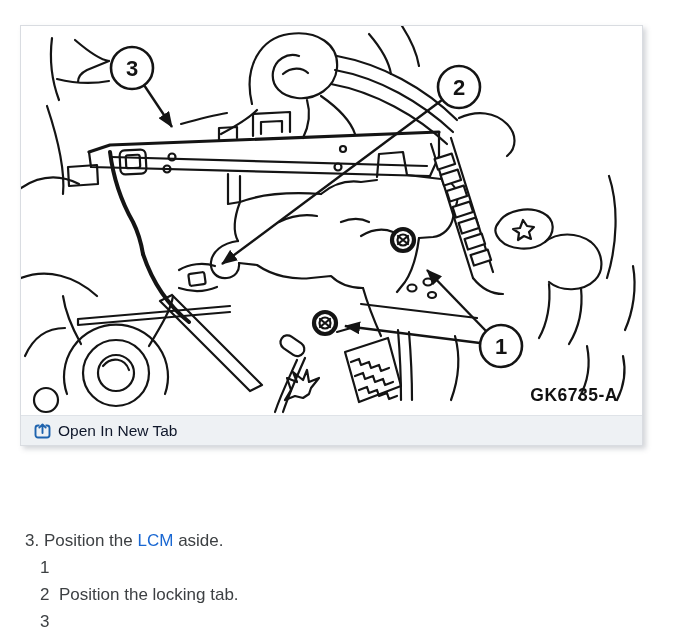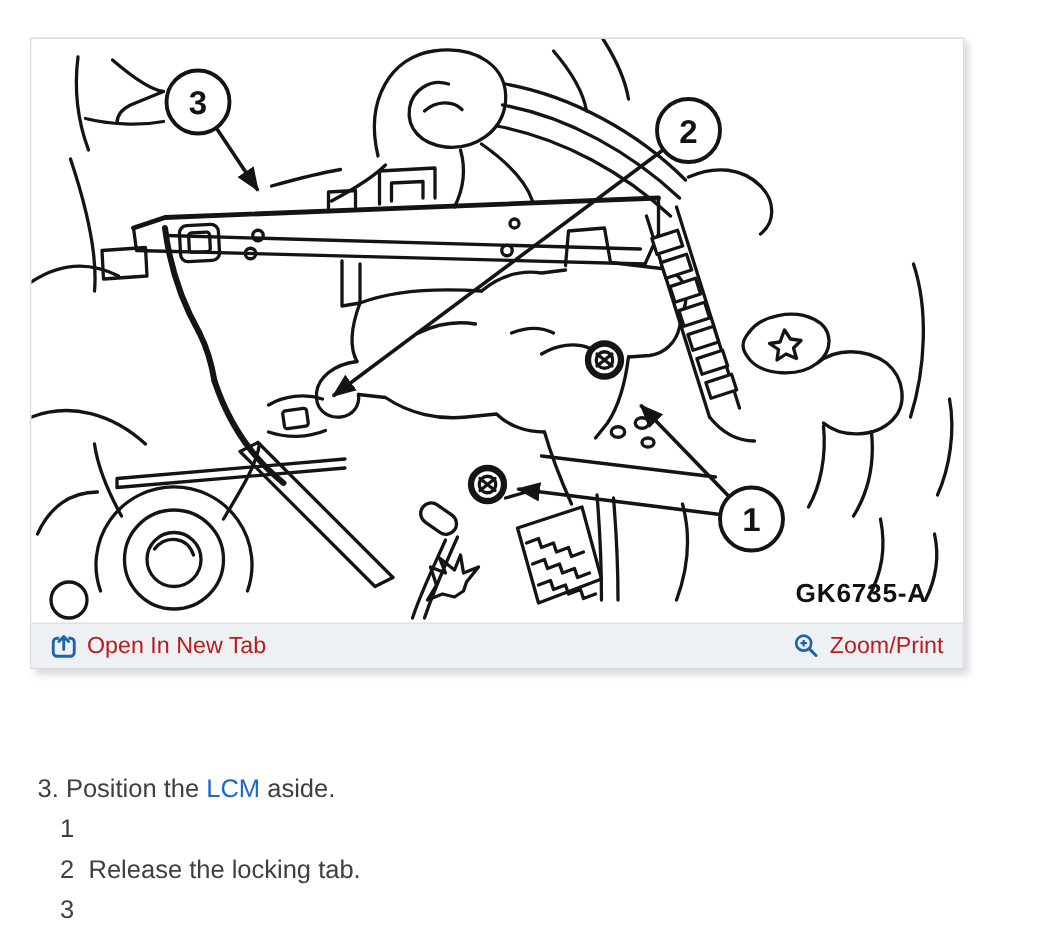--- a/index.html
+++ b/index.html
@@ -13,41 +13,41 @@
   }
   .figure-canvas { position:relative; width:621px; height:389px; background:#fff; }
   .figure-canvas svg { display:block; }
 
   .figure-toolbar {
     position:absolute; left:0; bottom:0; width:621px; height:30px;
     background:#eef1f4; border-top:1px solid #dfe3e8;
     display:flex; align-items:center; justify-content:space-between;
     padding:0 13px;
   }
-  .tb-link { display:flex; gap:7px; color:#b91c1c;
+  .tb-link { display:flex; gap:7px; color:#0f172a;
     font-size:15.5px; text-decoration:none; cursor:pointer; }
   .tb-link svg { display:block; }
 
   .art path, .art circle, .art rect, .art ellipse, .art line, .art polyline {
     fill:none; stroke:#141414; stroke-width:2.2; stroke-linecap:round; stroke-linejoin:round;
   }
   .art .thick { stroke-width:4; }
   .art .heavy { stroke-width:3.2; }
   .art .screw-outer { stroke-width:4.2; }
   .art .white-fill { fill:#ffffff; }
   .callout-circle { fill:#ffffff; stroke:#141414; stroke-width:2.6; }
   .callout-num { font-family:"Liberation Sans",sans-serif; font-size:22px; font-weight:bold;
     fill:#141414; text-anchor:middle; }
   .fig-label { font-family:"Liberation Sans",sans-serif; font-size:17.5px; font-weight:bold;
     fill:#111; letter-spacing:.5px; text-anchor:end; }
   .arrow-line { stroke:#141414; stroke-width:2.4; fill:none; }
 
   .instructions { position:absolute; left:25px; top:512px; width:640px;
     color:#3d4043; font-size:17px; }
-  .step-line { line-height:27px; }
+  .step-line { line-height:27px;margin-top:15px; }
   .step-line a { color:#1967d2; text-decoration:none; cursor:pointer; }
   .substeps { margin-left:15px; }
   .substep { line-height:27px; display:flex; }
   .substep .num { display:inline-block; width:19px; flex:none; }
 </style>
 </head>
 <body>
 
 <div class="figure-panel">
   <div class="figure-canvas">
@@ -219,43 +219,35 @@
 
   <div class="figure-toolbar">
     <a class="tb-link">
       <svg width="17" height="17" viewBox="0 0 17 17">
         <rect x="1.5" y="3.5" width="14" height="12" rx="2.5" fill="none" stroke="#1e63ae" stroke-width="1.9"></rect>
         <rect x="5.5" y="2" width="6" height="5" fill="#eef1f4"></rect>
         <path d="M8.5,11 L8.5,2.6 M5.3,5.6 L8.5,2.4 L11.7,5.6" fill="none" stroke="#1e63ae" stroke-width="1.9" stroke-linecap="round" stroke-linejoin="round"></path>
       </svg>
       <span>Open In New Tab</span>
     </a>
-    <a class="tb-link">
-      <svg width="17" height="17" viewBox="0 0 17 17">
-        <circle cx="6.8" cy="6.8" r="5" fill="none" stroke="#1e63ae" stroke-width="1.8"></circle>
-        <path d="M6.8,4.6 L6.8,9 M4.6,6.8 L9,6.8" stroke="#1e63ae" stroke-width="1.5"></path>
-        <path d="M10.6,10.6 L15,15" stroke="#1e63ae" stroke-width="2" stroke-linecap="round"></path>
-      </svg>
-      <span>Zoom/Print</span>
-    </a>
   </div>
 </div>
 
 <div class="instructions">
   <div class="step-line">
     <span>3.</span>
     <span>Position the</span>
     <a>LCM</a>
     <span>aside.</span>
   </div>
   <div class="substeps">
     <div class="substep">
       <span class="num">1</span>
     </div>
     <div class="substep">
       <span class="num">2</span>
-      <span>Release the locking tab.</span>
+      <span>Position the locking tab.</span>
     </div>
     <div class="substep">
       <span class="num">3</span>
     </div>
   </div>
 </div>
 
 </body></html>

